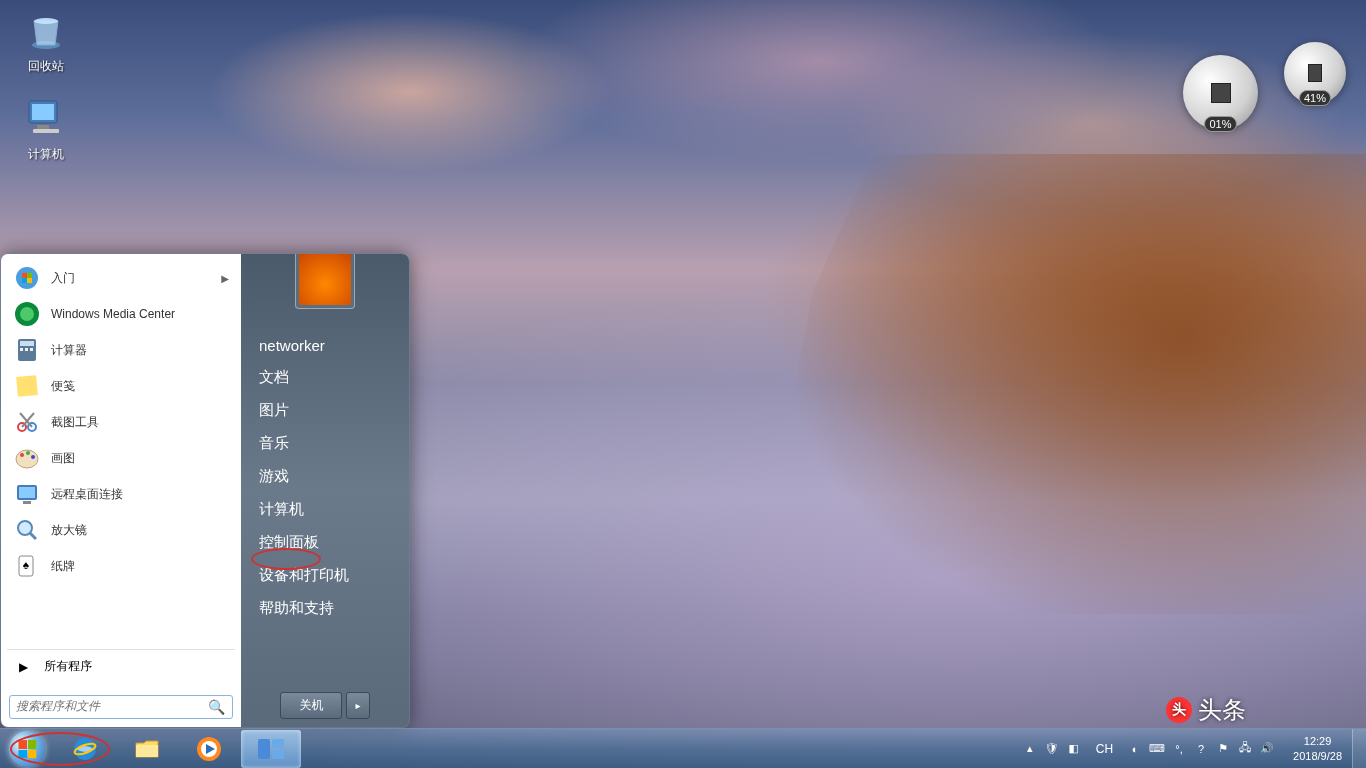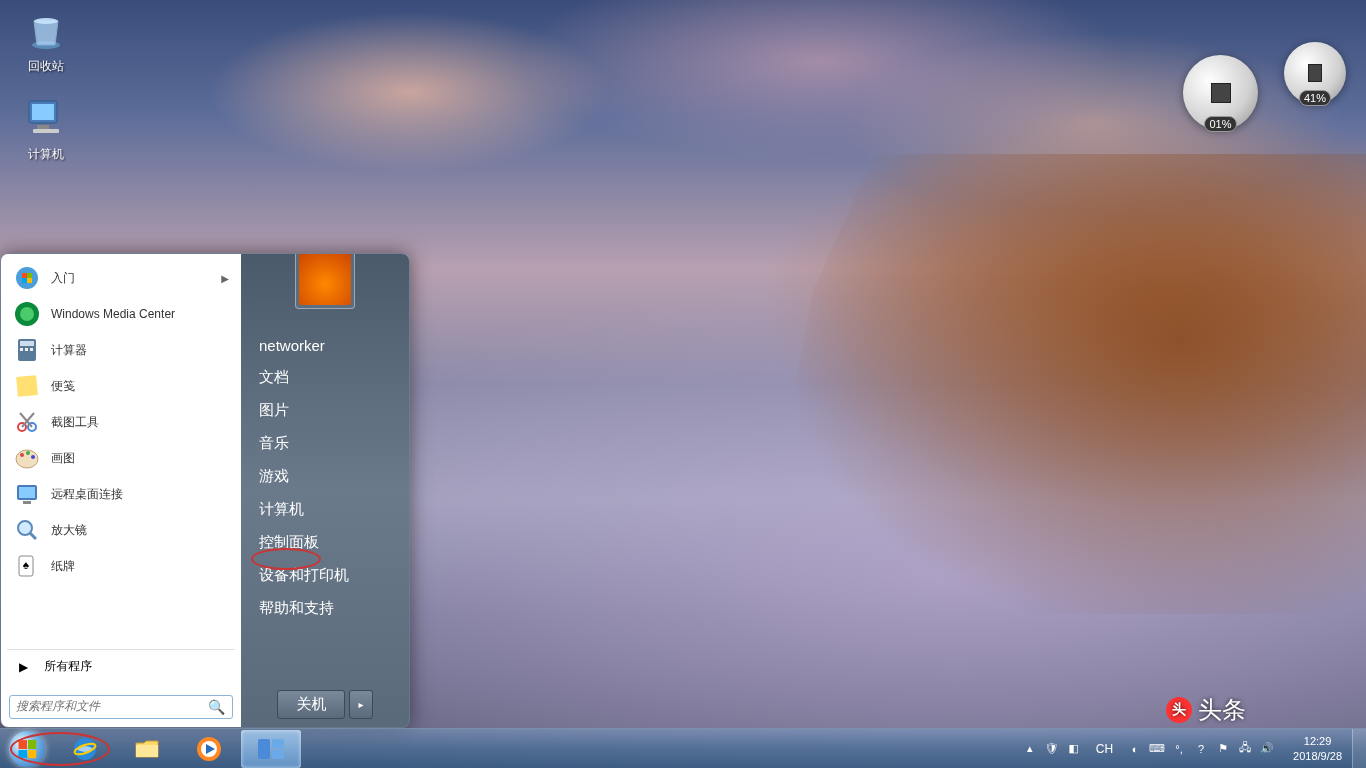--- a/index.html
+++ b/index.html
@@ -47,21 +47,21 @@
 
 .search-box { margin: 12px 2px 2px; border: 1px solid #8ab4d8; border-radius: 3px; display: flex; align-items: flex-start; padding: 3px 6px; background: white; }
 .search-box input { border: none; outline: none; flex: 1; font-size: 12px; font-style: italic; color: #888; }
 .search-icon-btn { color: #2a6ebb; font-size: 14px; }
 
 .right-items { margin-top: 68px; }
 .right-item { padding: 7px 18px; font-size: 15px; cursor: pointer; }
 .highlight-ring { position: absolute; border: 2px solid #cc3333; border-radius: 50%; width: 70px; height: 22px; pointer-events: none; }
 
 .shutdown-row { position: absolute; bottom: 8px; left: 0; right: 0; display: flex; justify-content: center; gap: 4px; padding: 0 12px; }
-.shutdown-btn { background: linear-gradient(to bottom, #7a8a9a, #5a6a7a); border: 1px solid #3a4a5a; color: white; font-size: 15px; padding: 4px 18px; border-radius: 3px; cursor: pointer; }
+.shutdown-btn { background: linear-gradient(to bottom, #7a8a9a, #5a6a7a); border: 1px solid #3a4a5a; color: white; font-size: 12px; padding: 4px 18px; border-radius: 3px; cursor: pointer; }
 .shutdown-arrow { background: linear-gradient(to bottom, #7a8a9a, #5a6a7a); border: 1px solid #3a4a5a; color: white; padding: 4px 8px; border-radius: 3px; cursor: pointer; font-size: 10px; }
 
 
 .taskbar { position: absolute; left: 0; right: 0; bottom: 0; height: 40px; background: linear-gradient(to bottom, rgba(120,160,200,0.5), rgba(70,110,150,0.7) 50%, rgba(50,90,130,0.8)); backdrop-filter: blur(4px); display: flex; align-items: center; border-top: 1px solid rgba(255,255,255,0.3); }
 .start-button { width: 54px; height: 40px; display: flex; align-items: center; justify-content: center; cursor: pointer; }
 .start-orb { width: 36px; height: 36px; border-radius: 50%; background: radial-gradient(circle at 35% 35%, #fff, #7ab8e8 40%, #2a6ebb); box-shadow: 0 0 6px rgba(255,255,255,0.6); position: relative; display: flex; align-items: center; justify-content: center; }
 .win-flag { width: 18px; height: 18px; display: grid; grid-template: 1fr 1fr / 1fr 1fr; gap: 1px; transform: perspective(40px) rotateY(-10deg); }
 .win-flag div:nth-child(1){background:#f25022;} .win-flag div:nth-child(2){background:#7fba00;} .win-flag div:nth-child(3){background:#00a4ef;} .win-flag div:nth-child(4){background:#ffb900;}
 
 .task-item { width: 60px; height: 38px; margin: 0 1px; display: flex; align-items: center; justify-content: center; border-radius: 3px; cursor: pointer; }

